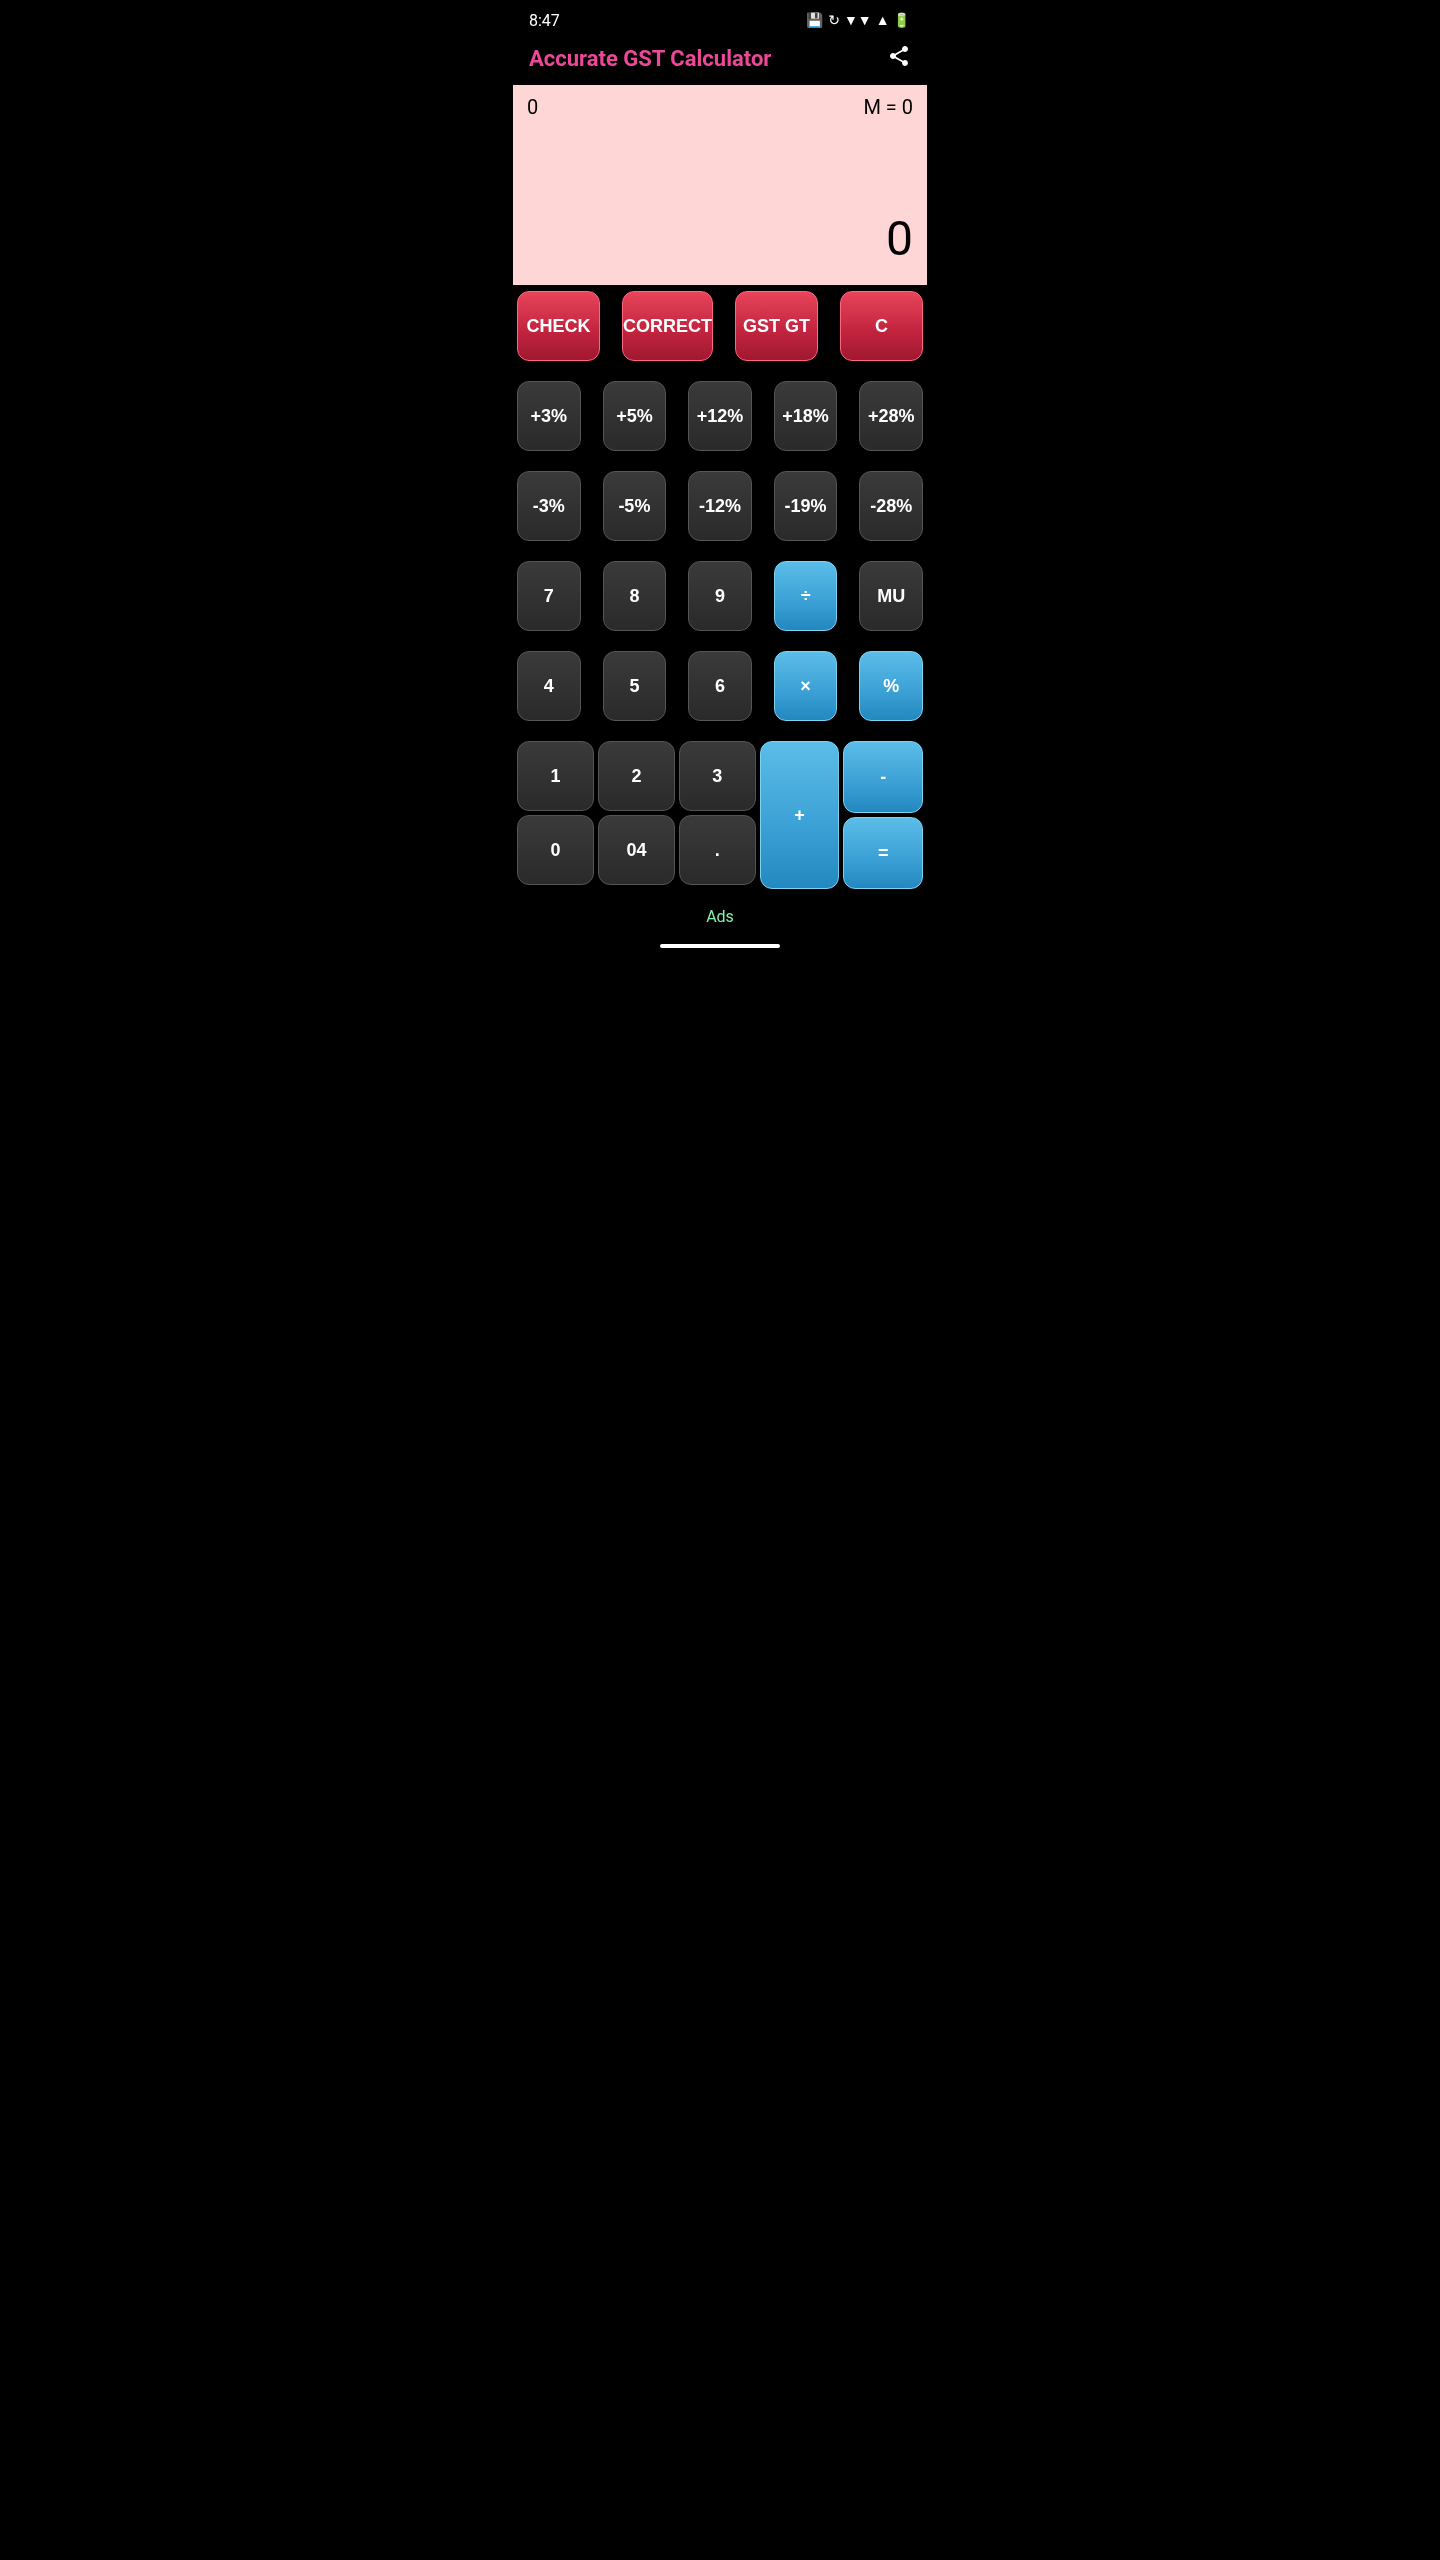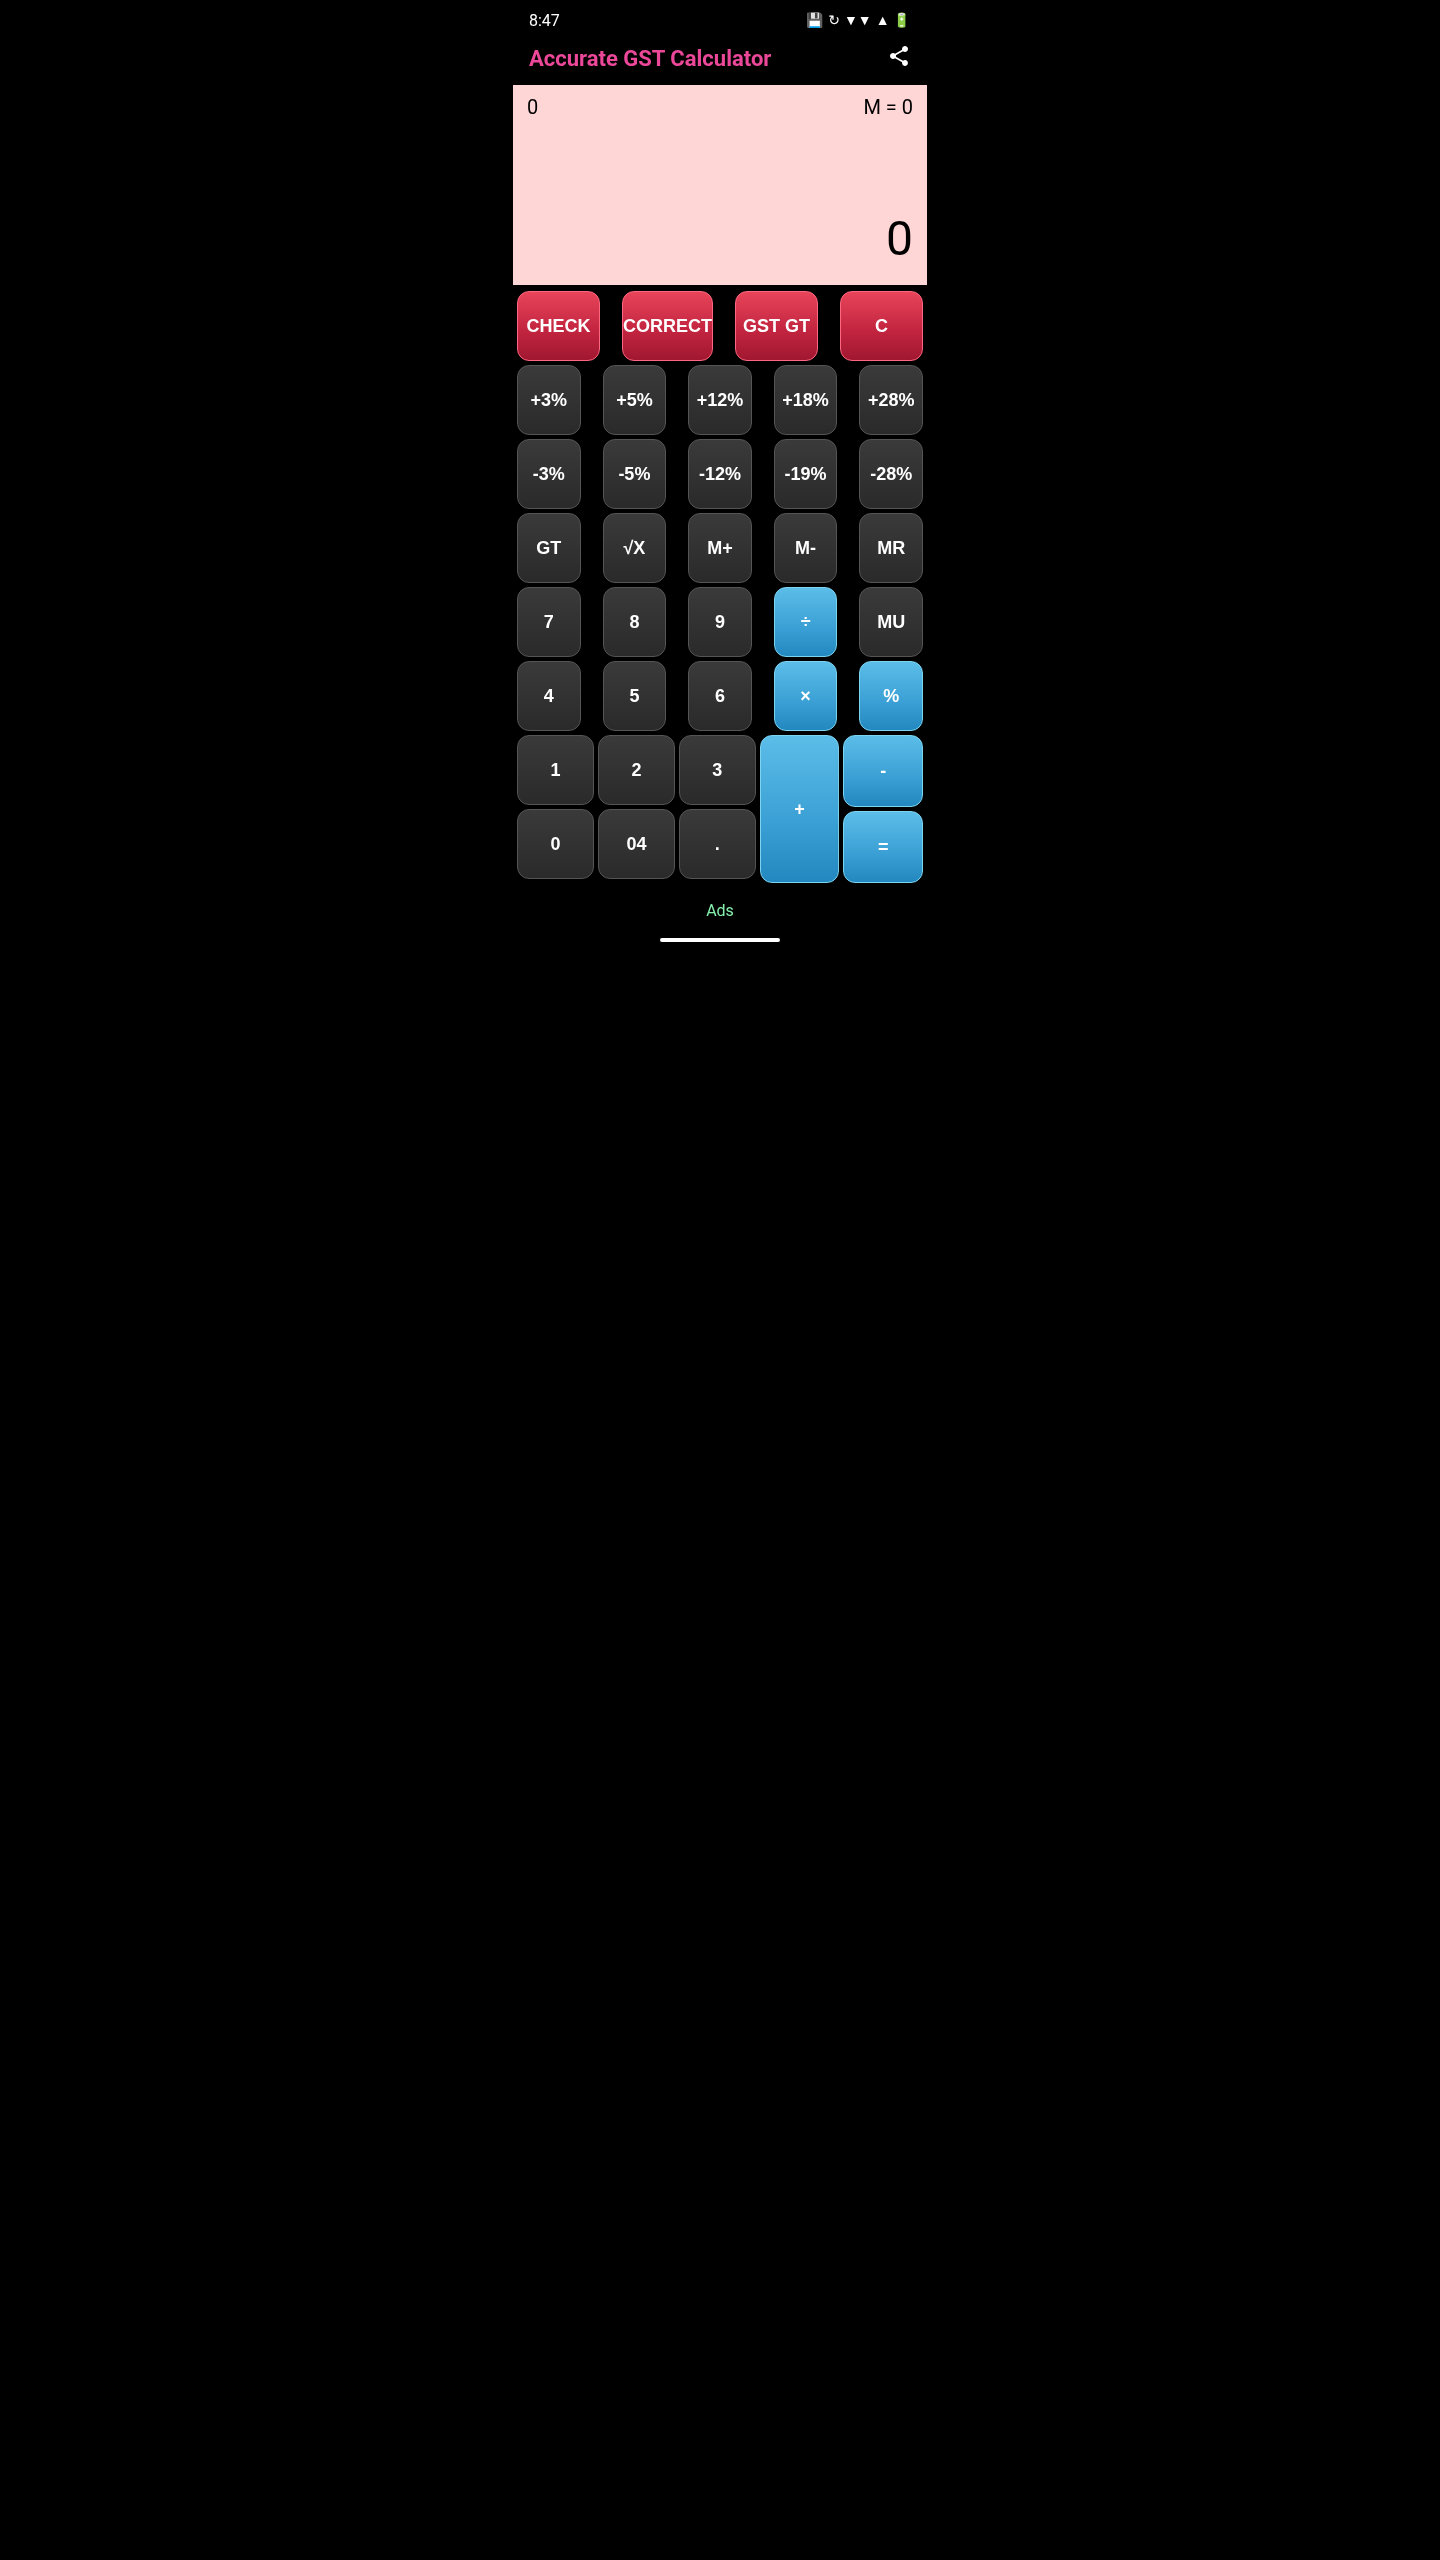--- a/index.html
+++ b/index.html
@@ -95,21 +95,21 @@
     
     .button-pad {
       background: #000;
       padding: 6px 4px 4px 4px;
       flex: 1;
     }
 
     .btn-row {
       display: flex;
       gap: 22px;
-      margin-bottom: 4px;
+      margin-bottom: 20px;
     }
 
     
     .btn {
       flex: 1;
       height: 70px;
       border-radius: 12px;
       border: none;
       font-size: 18px;
       font-weight: bold;
@@ -227,27 +227,20 @@
   </div>
 
   <div class="btn-row">
     <button class="btn btn-dark">-3%</button>
     <button class="btn btn-dark">-5%</button>
     <button class="btn btn-dark">-12%</button>
     <button class="btn btn-dark">-19%</button>
     <button class="btn btn-dark">-28%</button>
   </div>
 
-  <div class="btn-row">
-    <button class="btn btn-dark">GT</button>
-    <button class="btn btn-dark">√X</button>
-    <button class="btn btn-dark">M+</button>
-    <button class="btn btn-dark">M-</button>
-    <button class="btn btn-dark">MR</button>
-  </div>
 
   <div class="btn-row">
     <button class="btn btn-dark">7</button>
     <button class="btn btn-dark">8</button>
     <button class="btn btn-dark">9</button>
     <button class="btn btn-blue">÷</button>
     <button class="btn btn-dark">MU</button>
   </div>
 
   <div class="btn-row">

